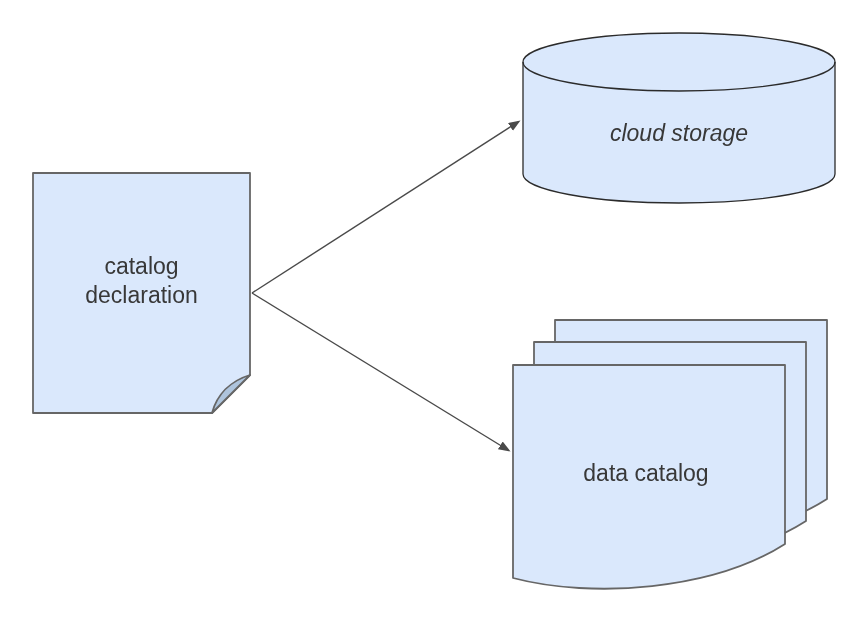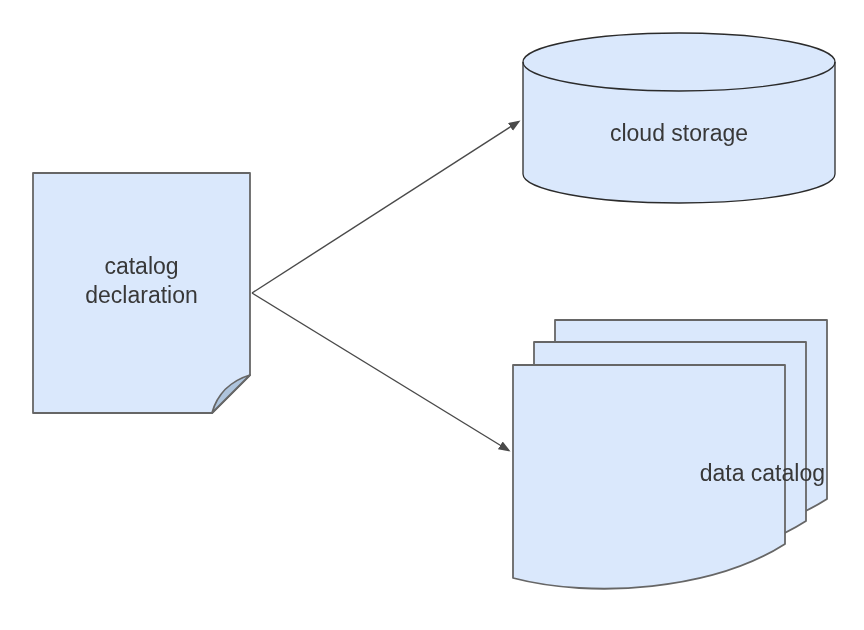--- a/index.html
+++ b/index.html
@@ -32,26 +32,26 @@
   }
   #label-storage-declaration {
     left: 71px;
     top: 252px;
     width: 141px;
   }
   #label-cloud-storage {
     left: 529px;
     top: 119px;
     width: 300px;
+    font-style: italic;
   }
   #label-data-catalog {
-    left: 525px;
+    left: 496px;
     top: 459px;
     width: 300px;
-    text-align: right;
   }
 </style>
 </head>
 <body>
 
 <div id="canvas">
 
   <svg id="shapes-svg" viewBox="0 0 864 630" xmlns="http://www.w3.org/2000/svg">
     <defs>
       <marker id="arrowhead" markerWidth="13" markerHeight="10" refX="9" refY="4.5" orient="auto" markerUnits="userSpaceOnUse">

